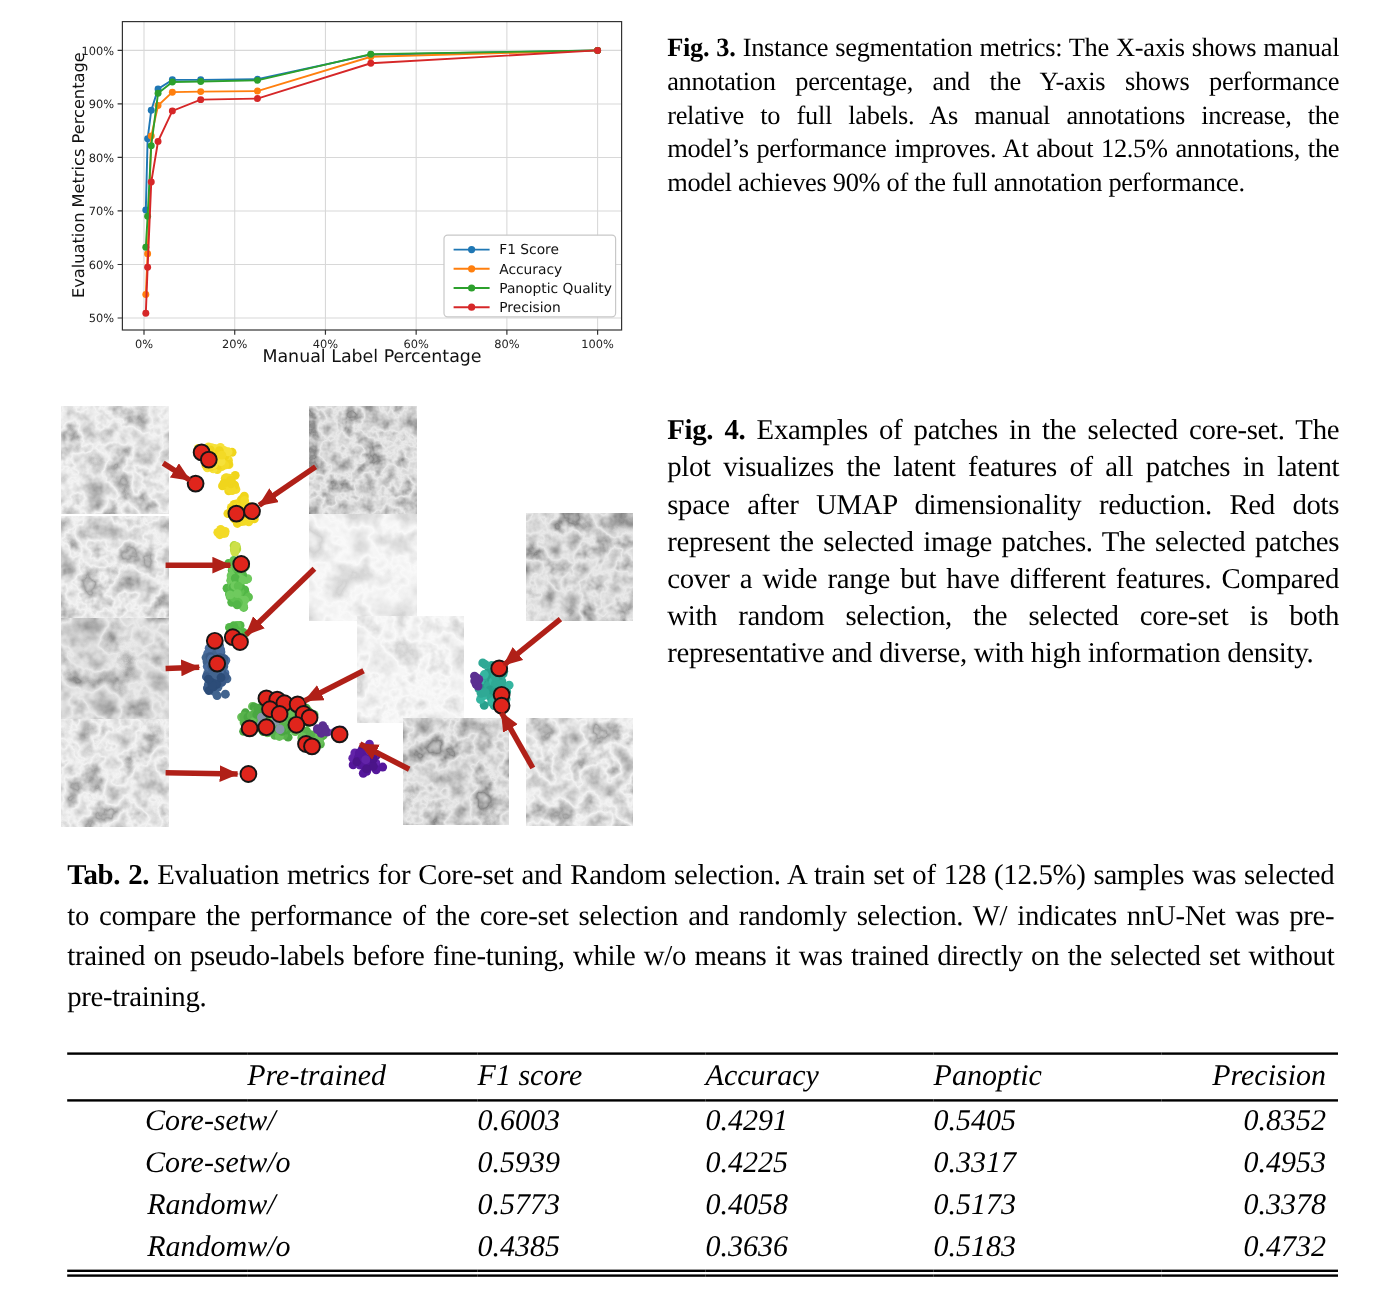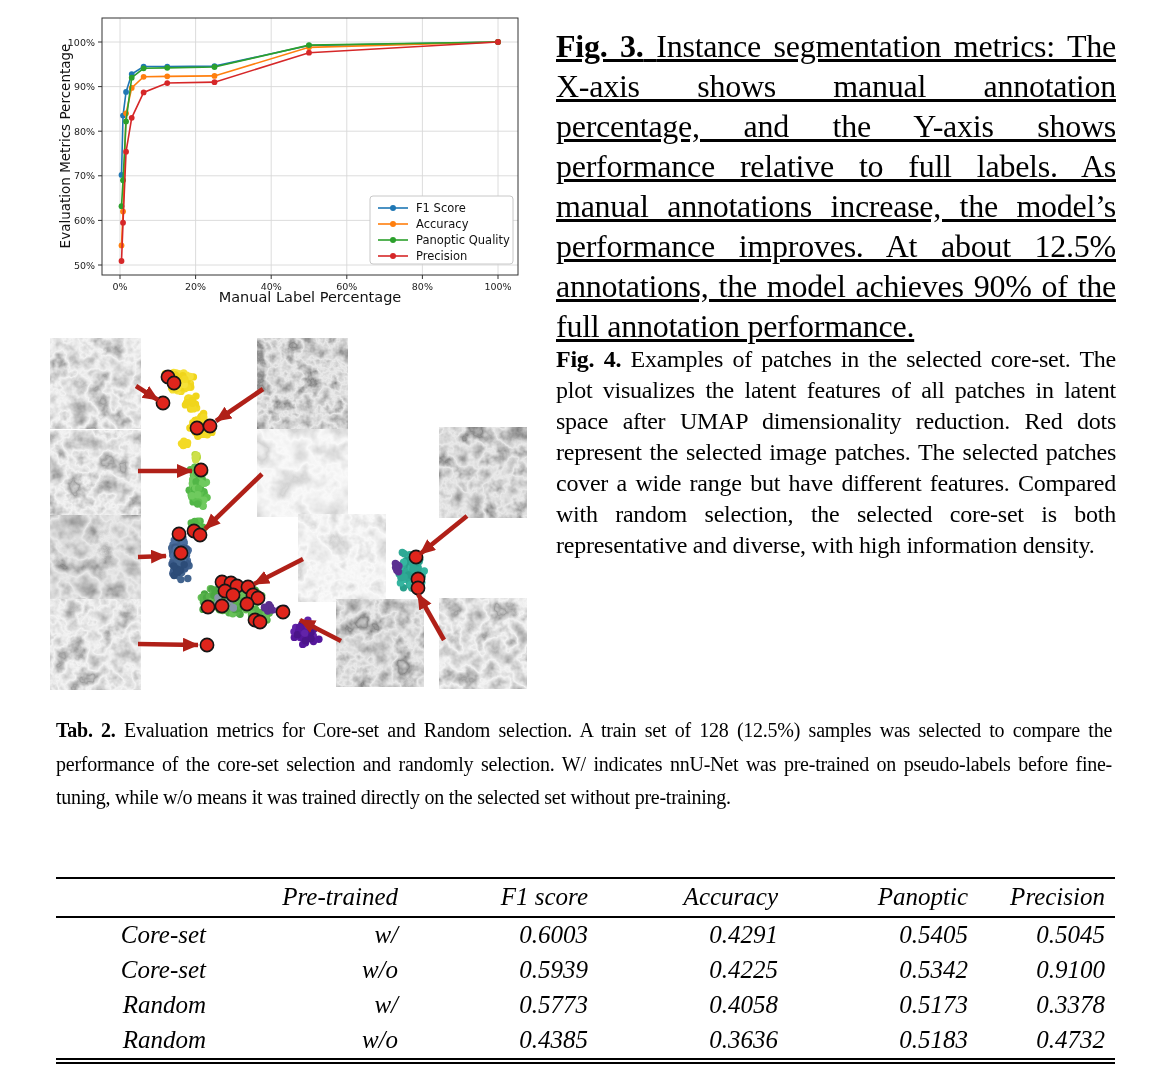--- a/index.html
+++ b/index.html
@@ -6,33 +6,33 @@
   body { width:1152px; height:1079px; font-family:"Liberation Serif", serif; color:#000; }
   .page { position:relative; width:1152px; height:1079px; overflow:hidden; background:#fff; }
 
   
   #fig3-chart { position:absolute; left:56px; top:12px; width:480px; height:300px; }
   #fig4-figure { position:absolute; left:50px; top:338px; width:478px; height:352px; }
 
   
   .caption { position:absolute; text-align:justify; letter-spacing:-0.25px; }
   .cap-label { font-weight:bold; }
-  #fig3-caption { left:556px; top:26px;  width:560px; font-size:32px; line-height:40px;text-decoration:underline; }
+  #fig3-caption { left:556px; top:26px;  width:560px; font-size:22px; line-height:28px; }
   #fig4-caption { left:556px; top:344px; width:560px; font-size:24px; line-height:31px; }
-  #tab2-caption { left:56px;  top:714px; width:1056px; font-size:20px; line-height:33.5px; }
+  #tab2-caption { left:56px;  top:714px; width:1056px; font-size:24px; line-height:33.5px; }
 
   
   #metrics-table { position:absolute; left:56px; top:877px; width:1059px;
     border-collapse:collapse; font-size:25px;
     border-top:2px solid #000; border-bottom:6px double #000; }
   #metrics-table thead th { font-style:italic; font-weight:normal;
     border-bottom:2px solid #000; padding:4px 0 5px; }
   #metrics-table td { padding:3px 0 4px;font-style:italic; }
   #metrics-table .c-left  { text-align:right; }
-  #metrics-table .c-mid   { text-align:right; }
+  #metrics-table .c-mid   { text-align:left; }
   #metrics-table .c-right { text-align:right; padding-right:10px; }
   #metrics-table td.c-left, #metrics-table td.c-lab { font-style:italic; }
   #metrics-table td:nth-child(2) { font-style:italic; }
 
   svg text { user-select:none; }
 </style>
 </head>
 <body>
 
 <div class="page">
@@ -1295,29 +1295,29 @@
           <th class="c-right">Precision</th>
         </tr>
       </thead>
     <tbody>
         <tr>
           <td class="c-left">Core-set</td>
           <td class="c-mid">w/</td>
           <td class="c-mid">0.6003</td>
           <td class="c-mid">0.4291</td>
           <td class="c-mid">0.5405</td>
-          <td class="c-right">0.5045</td>
+          <td class="c-right">0.8352</td>
         </tr>
         <tr>
           <td class="c-left">Core-set</td>
           <td class="c-mid">w/o</td>
           <td class="c-mid">0.5939</td>
           <td class="c-mid">0.4225</td>
-          <td class="c-mid">0.5342</td>
-          <td class="c-right">0.9100</td>
+          <td class="c-mid">0.3317</td>
+          <td class="c-right">0.4953</td>
         </tr>
         <tr>
           <td class="c-left">Random</td>
           <td class="c-mid">w/</td>
           <td class="c-mid">0.5773</td>
           <td class="c-mid">0.4058</td>
           <td class="c-mid">0.5173</td>
           <td class="c-right">0.3378</td>
         </tr>
         <tr>

